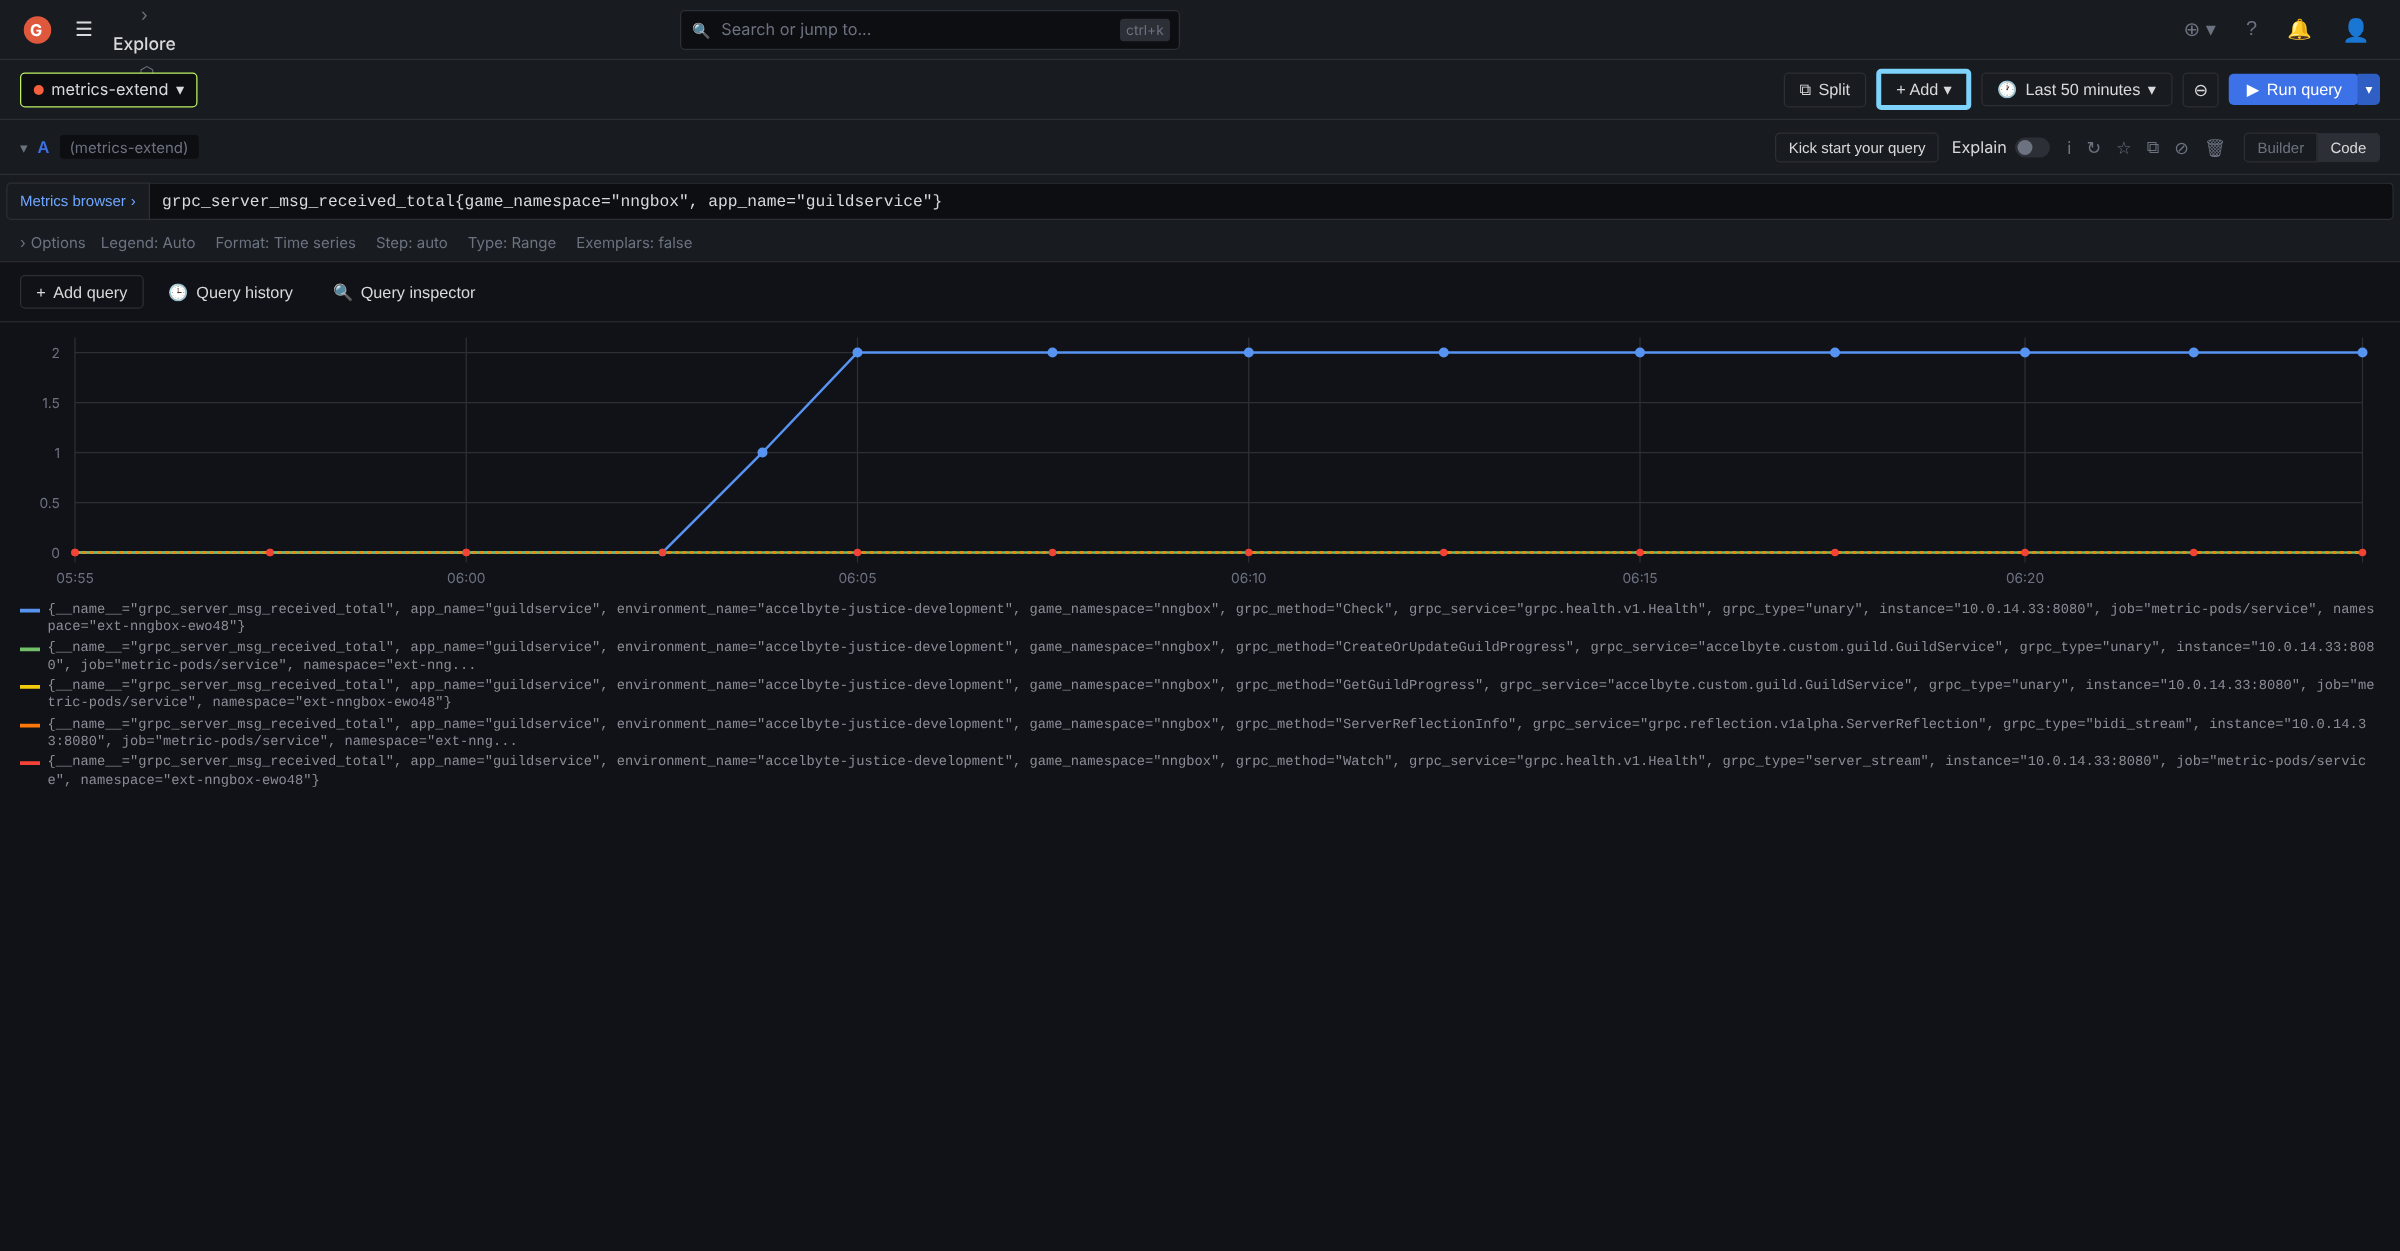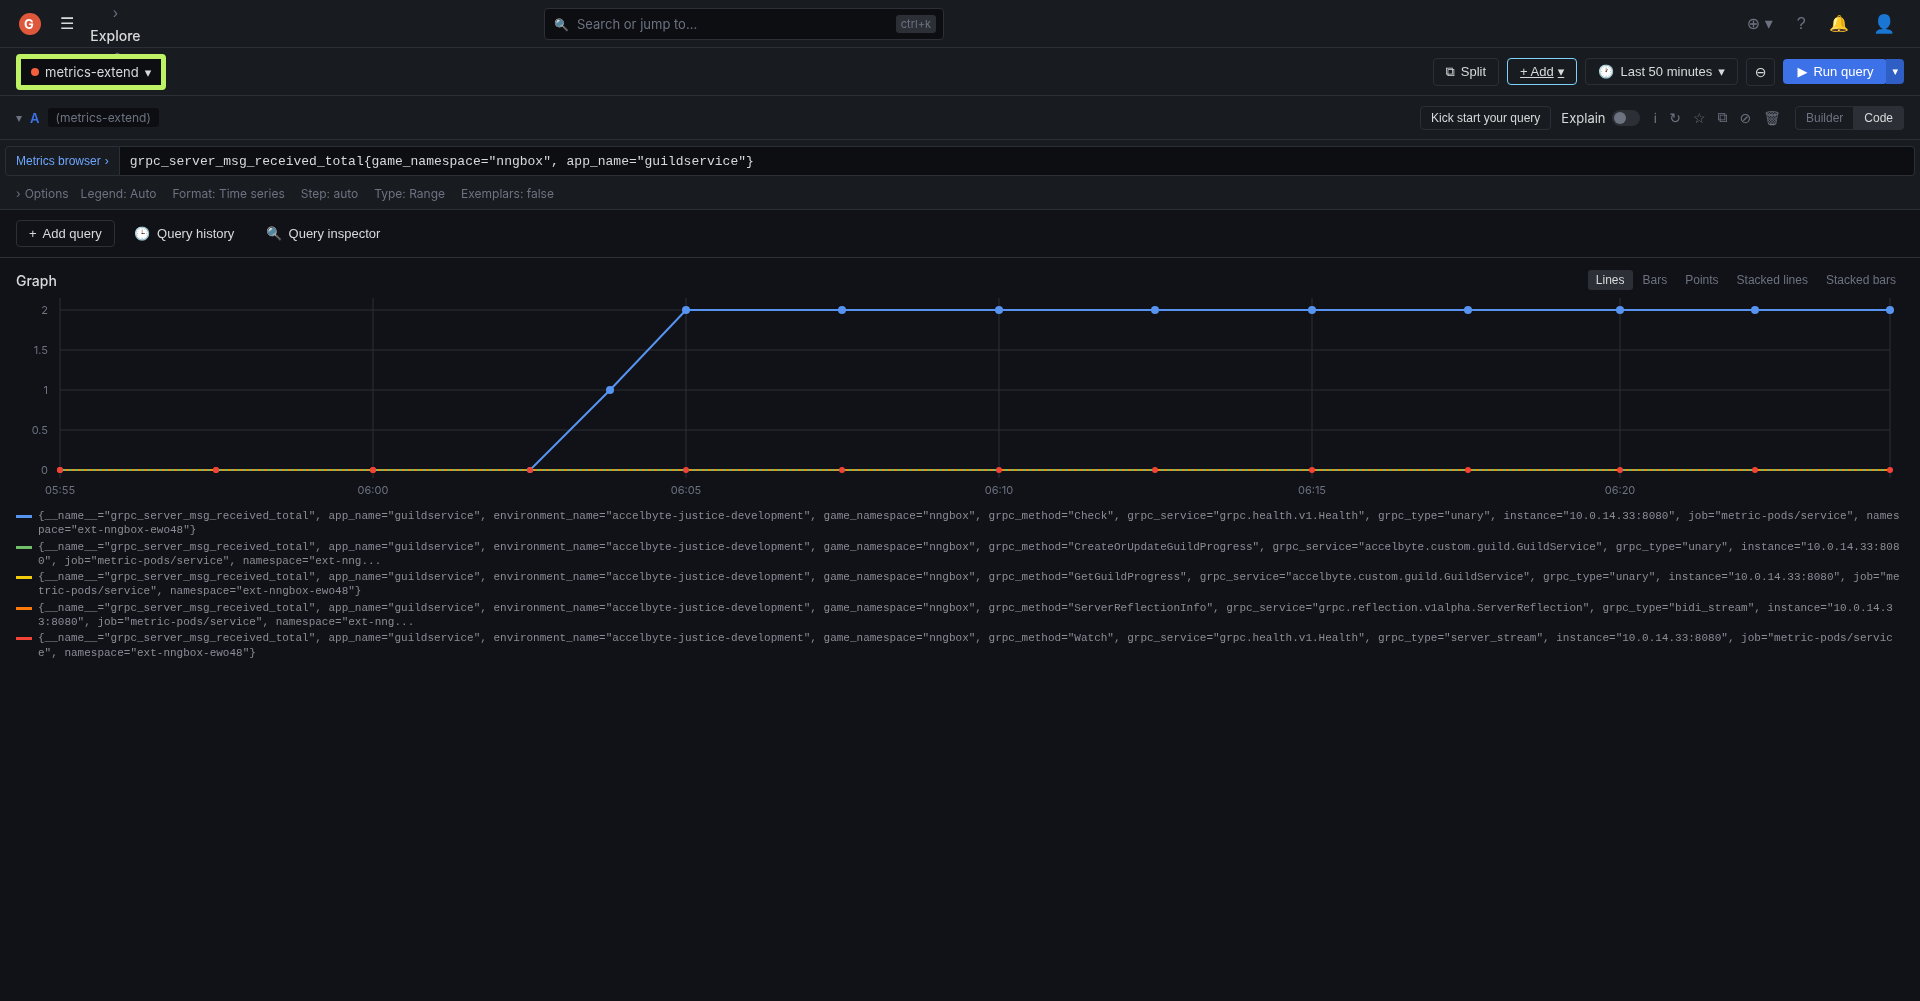--- a/index.html
+++ b/index.html
@@ -128,21 +128,21 @@
       background: #181b1f;
       border-bottom: 1px solid #2c2f36;
       padding: 0 16px;
       gap: 8px;
     }
     .datasource-selector {
       display: flex;
       align-items: center;
       gap: 6px;
       background: #0d0e12;
-      border: 5px solid #bef264;
+      border: 1px solid #bef264;
       border-radius: 4px;
       padding: 5px 10px;
       cursor: pointer;
       font-size: 13px;
       color: #d8d9da;
     }
     .datasource-dot {
       width: 8px;
       height: 8px;
       border-radius: 50%;
@@ -165,27 +165,26 @@
       color: #d8d9da;
       padding: 5px 12px;
       cursor: pointer;
       font-size: 13px;
     }
     .btn-add {
       display: flex;
       align-items: flex-end;
       gap: 4px;
       background: none;
-      border: 1px solid #7dd3fc;
+      border: 4px solid #7dd3fc;
       border-radius: 4px;
       color: #d8d9da;
       padding: 5px 12px;
       cursor: pointer;
       font-size: 13px;
-      text-decoration: underline;
     }
     .time-range-btn {
       display: flex;
       align-items: center;
       gap: 6px;
       background: none;
       border: 1px solid #2c2f36;
       border-radius: 4px;
       color: #d8d9da;
       padding: 5px 12px;
@@ -625,30 +624,20 @@
     <span>🕒</span>
     <span>Query history</span>
   </button>
   <button class="btn-query-inspector">
     <span>🔍</span>
     <span>Query inspector</span>
   </button>
 </div>
 
 <div class="graph-panel">
-  <div class="graph-header">
-    <span class="graph-title">Graph</span>
-    <div class="graph-type-btns">
-      <button class="graph-type-btn active">Lines</button>
-      <button class="graph-type-btn">Bars</button>
-      <button class="graph-type-btn">Points</button>
-      <button class="graph-type-btn">Stacked lines</button>
-      <button class="graph-type-btn">Stacked bars</button>
-    </div>
-  </div>
 
   <div class="chart-container">
     <svg class="chart" height="200" viewBox="0 0 1880 200">
 
       <text x="28" y="16" font-size="11" fill="#6c7280" text-anchor="end">2</text>
       <text x="28" y="56" font-size="11" fill="#6c7280" text-anchor="end">1.5</text>
       <text x="28" y="96" font-size="11" fill="#6c7280" text-anchor="end">1</text>
       <text x="28" y="136" font-size="11" fill="#6c7280" text-anchor="end">0.5</text>
       <text x="28" y="176" font-size="11" fill="#6c7280" text-anchor="end">0</text>
 

